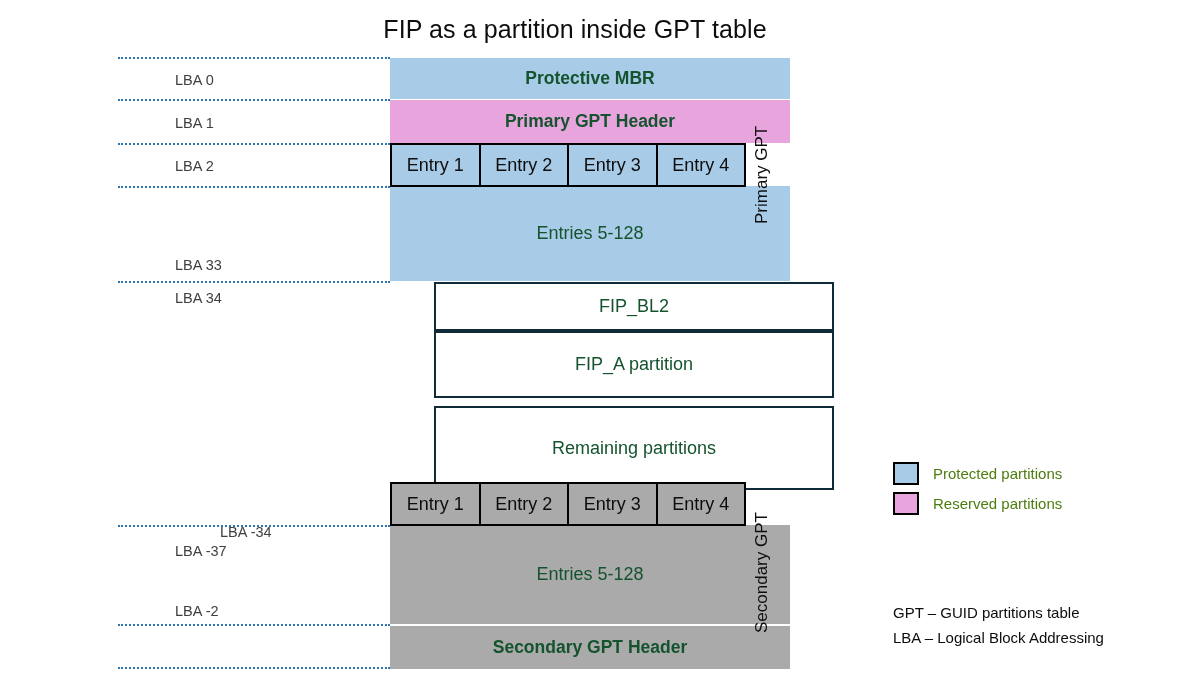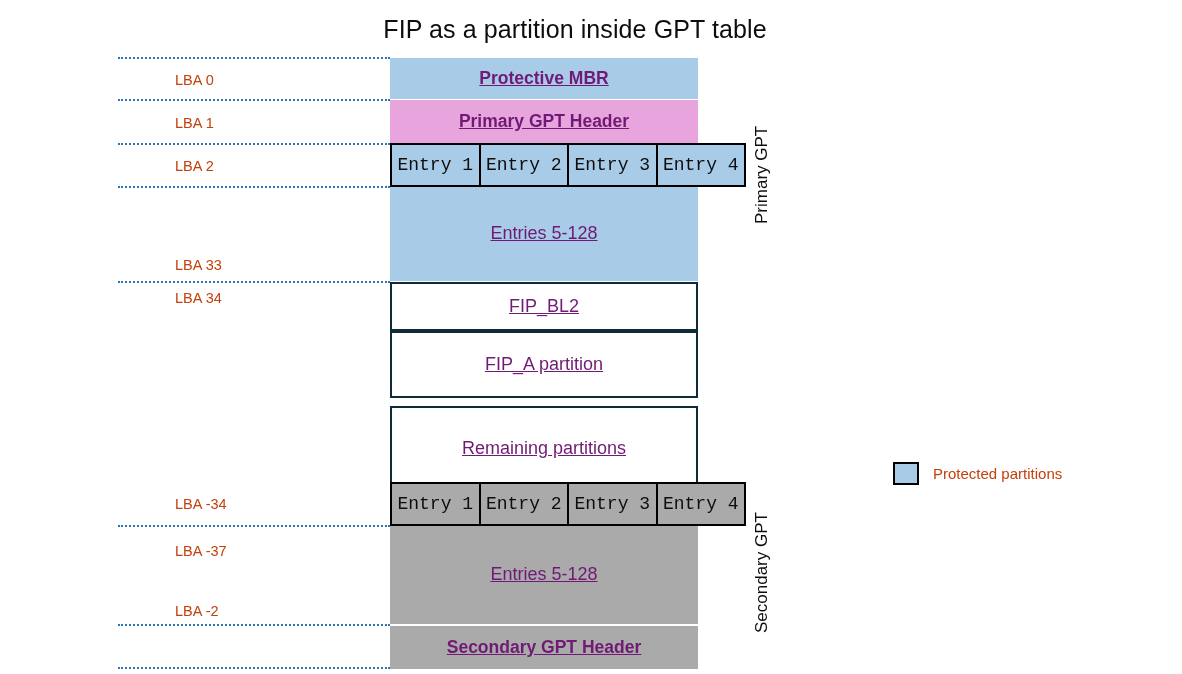--- a/index.html
+++ b/index.html
@@ -37,52 +37,50 @@
     height: 0;
     border-top: 2px dotted #2e75b6;
   }
 
   
   .lba-label {
     position: absolute;
     left: 175px;
     font-size: 14.5px;
     line-height: 17px;
-    color: #c2410c;
+    color: #404040;
     white-space: nowrap;
   }
 
   
   .block {
     position: absolute;
     left: 390px;
-    width: 308px;
+    width: 400px;
     display: flex;
     align-items: center;
     justify-content: center;
     font-size: 18px;
-    color: #701a75;
+    color: #14532d;
     text-align: center;
-    text-decoration: underline;
   }
   .block.bold { font-weight: bold; font-size: 17.5px; }
   .fill-blue  { background: #a8cbe8; }
   .fill-pink  { background: #e8a5dd; }
   .fill-gray  { background: #aaaaaa; }
   .fill-white { background: #ffffff; }
-  .outline    { border: 2.5px solid #102b38; }
+  .outline    { border: 2.5px solid #102b38; margin-left: 44px; }
 
   
   .entries-strip {
     position: absolute;
     left: 390px;
     width: 356px;
     display: flex;
     border: 2.5px solid #000000;
-    font-family: Liberation Mono, monospace;
   }
   .entry-cell {
     flex: 1 1 0;
     display: flex;
     align-items: center;
     justify-content: center;
     font-size: 18px;
     color: #0d0d0d;
     border-right: 2.5px solid #000000;
   }
@@ -109,21 +107,21 @@
     height: 30px;
   }
   .legend-swatch {
     width: 26px; height: 23px;
     border: 2px solid #000000;
     flex: none;
   }
   .legend-text {
     margin-left: 14px;
     font-size: 15px;
-    color: #c2410c;
+    color: #4d7c0f;
     white-space: nowrap;
   }
   #abbreviations { position: absolute; left: 893px; top: 600px; }
   .abbr-line {
     font-size: 15px;
     line-height: 25px;
     color: #0d0d0d;
     white-space: nowrap;
   }
 </style>
@@ -143,21 +141,21 @@
       <div class="guide-line" style="top: 525px; width: 272px;"></div>
       <div class="guide-line" style="top: 624px; width: 272px;"></div>
       <div class="guide-line" style="top: 667px; width: 272px;"></div>
     </div>
   <div id="lba-labels-layer">
       <div class="lba-label" style="top: 72px;">LBA 0</div>
       <div class="lba-label" style="top: 115px;">LBA 1</div>
       <div class="lba-label" style="top: 158px; text-align: right;">LBA 2</div>
       <div class="lba-label" style="top: 257px;">LBA 33</div>
       <div class="lba-label" style="top: 290px; text-align: right;">LBA 34</div>
-      <div class="lba-label" style="top: 496px;">LBA -34</div>
+      <div class="lba-label" style="top: 524px; margin-left: 45px;">LBA -34</div>
       <div class="lba-label" style="top: 543px;">LBA -37</div>
       <div class="lba-label" style="top: 603px;">LBA -2</div>
       <div class="lba-label" style="top: 641px; margin-top: 46px;">LBA -1</div>
     </div>
   <div id="blocks-layer">
       <div class="block fill-blue bold" style="top: 58px; height: 41px;">Protective MBR</div>
       <div class="block fill-pink bold" style="top: 100px; height: 43px;">Primary GPT Header</div>
       <div class="block fill-blue" style="top: 186px; height: 95px;">Entries 5-128</div>
       <div class="block fill-white outline" style="top: 282px; height: 49px;">FIP_BL2</div>
       <div class="block fill-white outline" style="top: 331px; height: 67px;">FIP_A partition</div>
@@ -182,15 +180,23 @@
   <div id="side-labels-layer">
       <div class="side-label" style="top: 100px; height: 150px;">Primary GPT</div>
       <div class="side-label" style="top: 480px; height: 185px;">Secondary GPT</div>
     </div>
 
   <div id="legend">
       <div class="legend-row">
         <div class="legend-swatch fill-blue"></div>
         <div class="legend-text">Protected partitions</div>
       </div>
+      <div class="legend-row">
+        <div class="legend-swatch fill-pink"></div>
+        <div class="legend-text">Reserved partitions</div>
+      </div>
+    </div>
+  <div id="abbreviations">
+      <div class="abbr-line">GPT – GUID partitions table</div>
+      <div class="abbr-line">LBA – Logical Block Addressing</div>
     </div>
 
 </div>
 
 </body></html>

